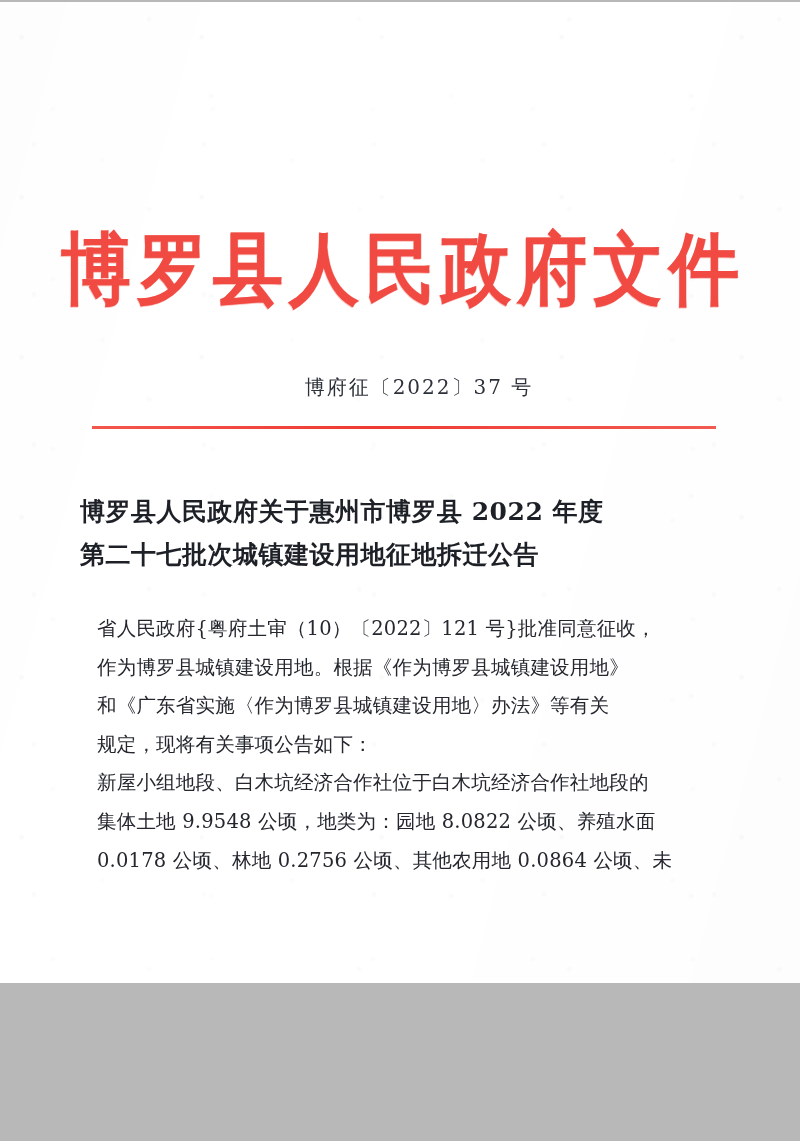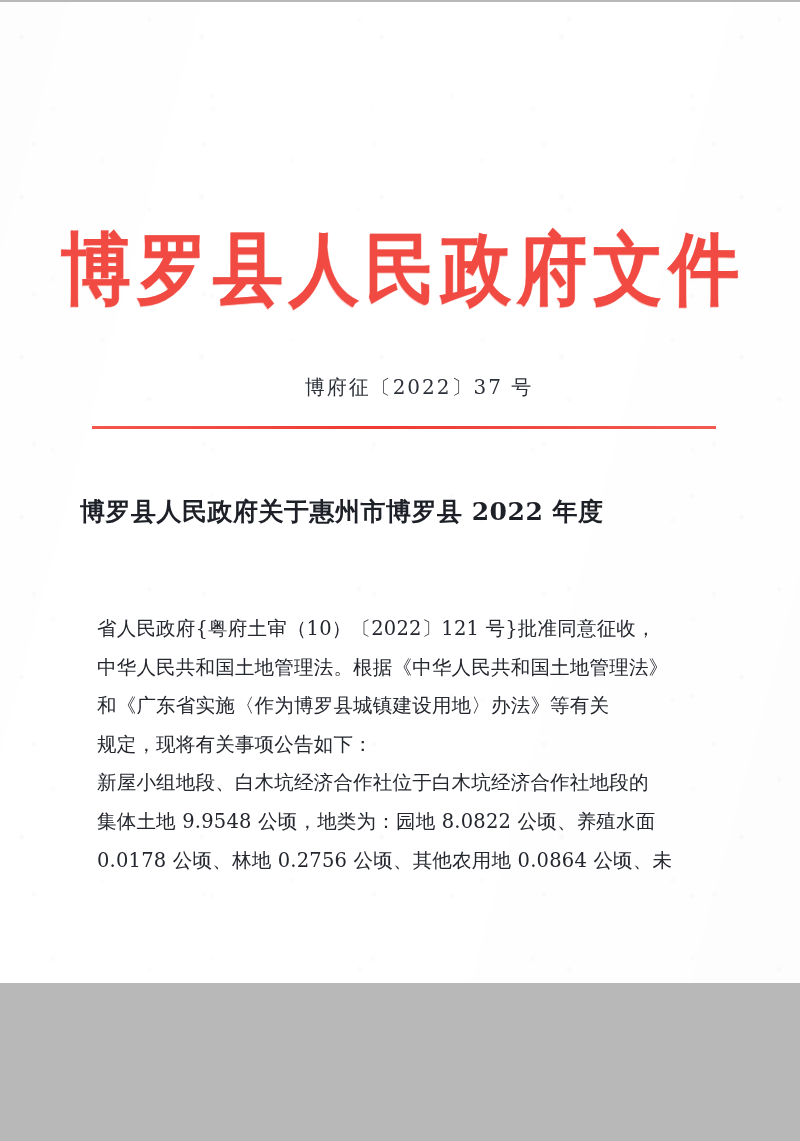--- a/index.html
+++ b/index.html
@@ -144,25 +144,26 @@
   <div class="masthead">
     <div class="masthead-title">博罗县人民政府文件</div>
   </div>
 
   <div class="doc-number">博府征〔2022〕37 号</div>
 
   <div class="red-rule"></div>
 
   <div class="doc-title">
     <span class="tline">博罗县人民政府关于惠州市博罗县 2022 年度</span>
+    <span class="tline">第二十七批次城镇建设用地征地拆迁公告</span>
   </div>
 
   <div class="body-text">
     <span class="bline">省人民政府{粤府土审（10）〔2022〕121 号}批准同意征收，</span>
-    <span class="bline">中华人民共和国土地管理法。根据《中华人民共和国土地管理法》</span>
+    <span class="bline">作为博罗县城镇建设用地。根据《作为博罗县城镇建设用地》</span>
     <span class="bline">和《广东省实施〈作为博罗县城镇建设用地〉办法》等有关</span>
     <span class="bline">规定，现将有关事项公告如下：</span>
     <span class="bline">新屋小组地段、白木坑经济合作社位于白木坑经济合作社地段的</span>
     <span class="bline">集体土地 9.9548 公顷，地类为：园地 8.0822 公顷、养殖水面</span>
     <span class="bline">0.0178 公顷、林地 0.2756 公顷、其他农用地 0.0864 公顷、未</span>
   </div>
 
   <div class="page-footer">— 1 —</div>
 
 </div>

